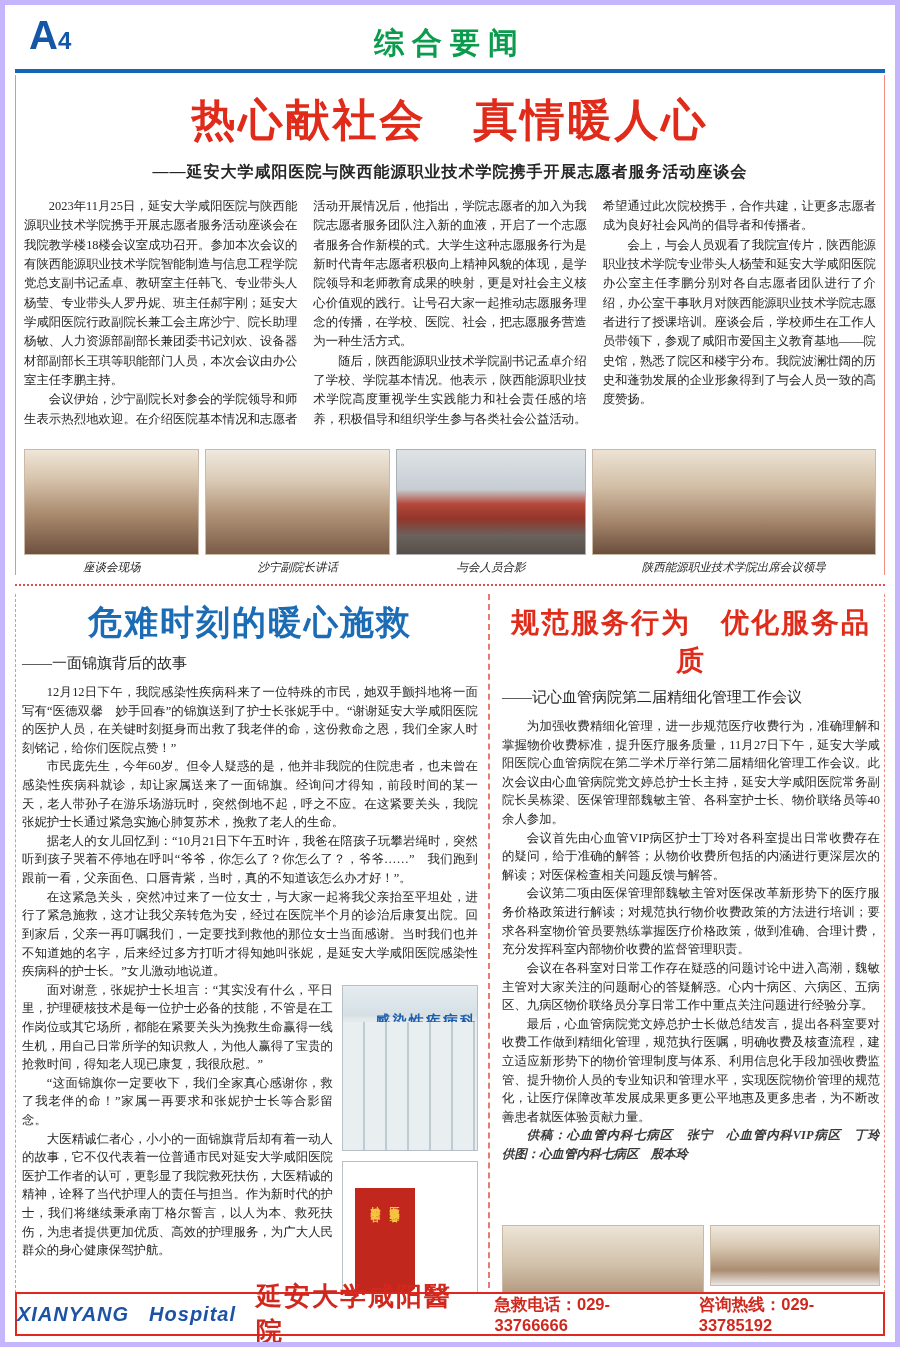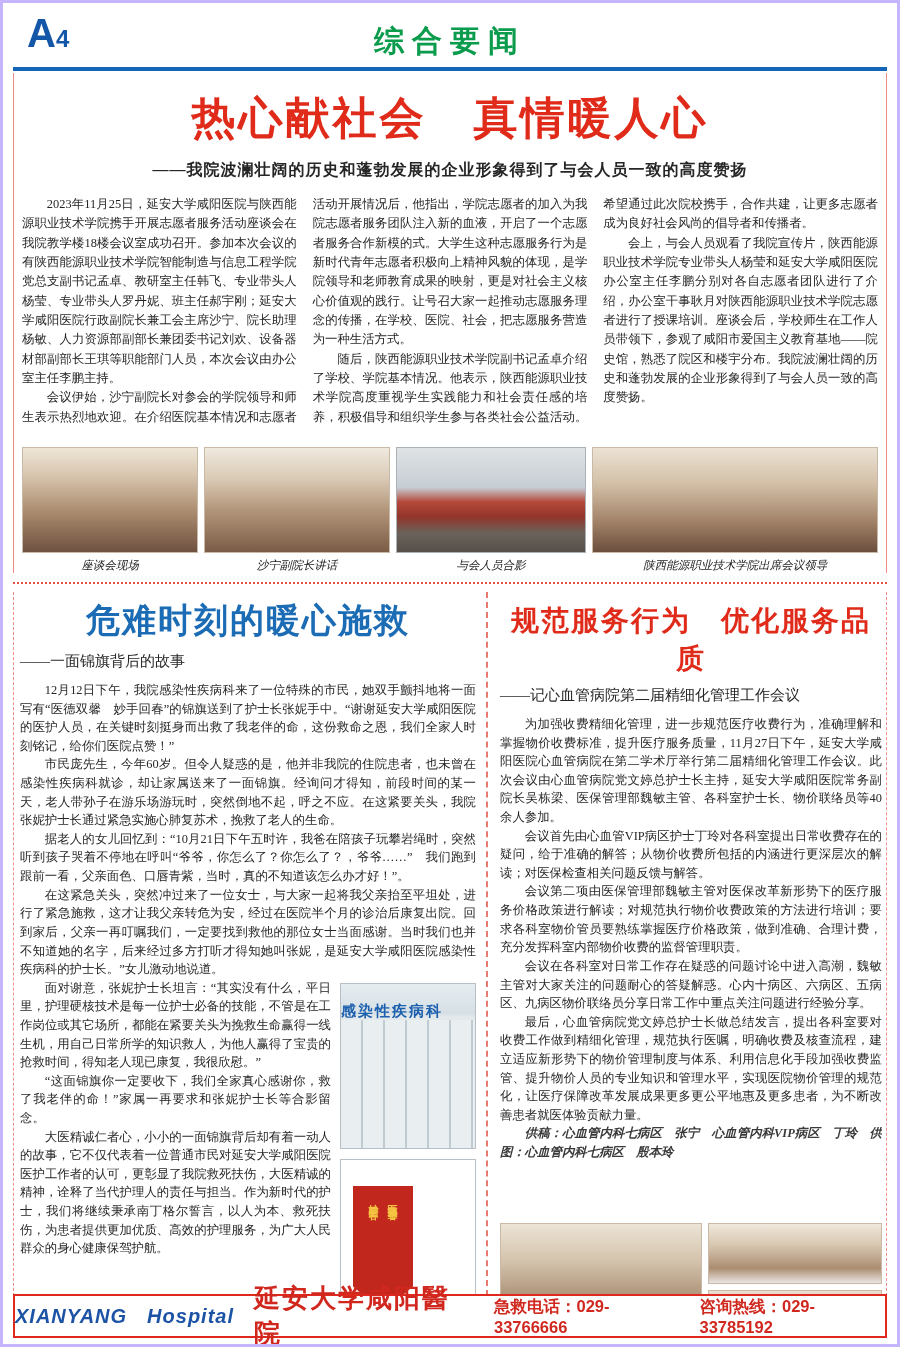--- a/index.html
+++ b/index.html
@@ -1,19 +1,19 @@
 <!DOCTYPE html>
 <html><head>
 <meta charset="utf-8">
 <style>
   * { margin:0; padding:0; box-sizing:border-box; }
   html,body { background:#fff; }
   .page {
     position:relative; width:900px; height:1347px; margin:0 auto;
-    background:#fff; border:3px solid #c4b5fd; overflow:hidden;
+    background:#fff; border:5px solid #c4b5fd; overflow:hidden;
     font-family:"Liberation Serif","DejaVu Serif",serif; color:#262626;
     padding:8px 10px 6px 10px;
   }
   
   .masthead { position:relative; height:52px; }
   .edition { position:absolute; left:14px; top:2px; color:#1456a8; font-family:"Liberation Sans","DejaVu Sans",sans-serif; font-weight:bold; }
   .edition .a { font-size:40px; line-height:40px; }
   .edition .four { font-size:24px; }
   .section-name {
     text-align:center; color:#0a9b4c; font-size:30px; font-weight:bold;
@@ -49,21 +49,21 @@
   .title-blue { color:#1b6cb4; font-size:34px; padding-top:6px; }
   .title-red { color:#e02b1a; font-size:28px; padding-top:10px; }
   .sub-article-sub { font-weight:normal; font-size:15px; margin-top:8px; }
   .article-body { margin-top:10px; text-align:justify; font-size:12.4px; line-height:1.5; overflow:hidden; }
   .article-body p { text-indent:2em; }
   .bottom-left .article-body { height:628px; }
   .bottom-right .article-body { height:500px; }
   
   .float-img { float:right; clear:right; width:136px; margin:4px 0 6px 9px; border:1px solid #b7c0c6; position:relative; overflow:hidden; }
   .photo-building { height:166px; background:linear-gradient(180deg,#e6edf1 0%,#d5dfe4 18%,#e4e9eb 20%,#cfd9de 100%); }
-  .photo-building .sign { text-align:left; font-weight:bold; color:#1b5fae; font-size:15px; letter-spacing:2px; padding-top:16px; font-family:"Liberation Sans","DejaVu Sans",sans-serif; }
+  .photo-building .sign { text-align:right; font-weight:bold; color:#1b5fae; font-size:15px; letter-spacing:2px; padding-top:24px; font-family:"Liberation Sans","DejaVu Sans",sans-serif; }
   .photo-building .windows { position:absolute; top:36px; left:0; right:0; bottom:0;
     background:repeating-linear-gradient(90deg,#e9eef1 0 20px,#bfcad1 20px 22px),repeating-linear-gradient(0deg,rgba(0,0,0,0) 0 26px,rgba(160,175,184,.55) 26px 28px); }
   .photo-banner { height:188px; background:linear-gradient(180deg,#eceae6 0%,#dcd8d2 40%,#b7b1a7 78%,#8e8density 100%,#8e887e 100%); }
   .pennant { position:absolute; left:12px; top:26px; width:60px; height:126px; background:#c1271d;
     clip-path:polygon(0 0,100% 0,100% 80%,50% 100%,0 80%); display:flex; justify-content:center; gap:4px; padding-top:10px; }
   .pennant span { writing-mode:vertical-rl; color:#f5c542; font-size:10px; font-weight:bold; letter-spacing:2px; }
   
   .right-photos { display:flex; gap:6px; margin-top:8px; height:128px; }
   .rp-large { width:202px; border:1px solid #cbb9a8; background:linear-gradient(180deg,#ece4d6 0%,#d3c2ab 30%,#a3866b 65%,#6d5241 100%); }
   .rp-col { flex:1; display:flex; flex-direction:column; gap:6px; }
@@ -86,21 +86,21 @@
 <div class="page">
 
   <div class="masthead">
     <div class="edition"><span class="a">A</span><span class="four">4</span></div>
     <div class="section-name">综合要闻</div>
   </div>
   <div class="head-rule"></div>
 
   <div class="main-article">
     <div class="main-title">热心献社会　真情暖人心</div>
-    <div class="main-subtitle">——我院波澜壮阔的历史和蓬勃发展的企业形象得到了与会人员一致的高度赞扬</div>
+    <div class="main-subtitle">——延安大学咸阳医院与陕西能源职业技术学院携手开展志愿者服务活动座谈会</div>
     <div class="cols">
       <p>2023年11月25日，延安大学咸阳医院与陕西能源职业技术学院携手开展志愿者服务活动座谈会在我院教学楼18楼会议室成功召开。参加本次会议的有陕西能源职业技术学院智能制造与信息工程学院党总支副书记孟卓、教研室主任韩飞、专业带头人杨莹、专业带头人罗丹妮、班主任郝宇刚；延安大学咸阳医院行政副院长兼工会主席沙宁、院长助理杨敏、人力资源部副部长兼团委书记刘欢、设备器材部副部长王琪等职能部门人员，本次会议由办公室主任李鹏主持。</p>
       <p>会议伊始，沙宁副院长对参会的学院领导和师生表示热烈地欢迎。在介绍医院基本情况和志愿者活动开展情况后，他指出，学院志愿者的加入为我院志愿者服务团队注入新的血液，开启了一个志愿者服务合作新模的式。大学生这种志愿服务行为是新时代青年志愿者积极向上精神风貌的体现，是学院领导和老师教育成果的映射，更是对社会主义核心价值观的践行。让号召大家一起推动志愿服务理念的传播，在学校、医院、社会，把志愿服务营造为一种生活方式。</p>
       <p>随后，陕西能源职业技术学院副书记孟卓介绍了学校、学院基本情况。他表示，陕西能源职业技术学院高度重视学生实践能力和社会责任感的培养，积极倡导和组织学生参与各类社会公益活动。希望通过此次院校携手，合作共建，让更多志愿者成为良好社会风尚的倡导者和传播者。</p>
       <p>会上，与会人员观看了我院宣传片，陕西能源职业技术学院专业带头人杨莹和延安大学咸阳医院办公室主任李鹏分别对各自志愿者团队进行了介绍，办公室干事耿月对陕西能源职业技术学院志愿者进行了授课培训。座谈会后，学校师生在工作人员带领下，参观了咸阳市爱国主义教育基地——院史馆，熟悉了院区和楼宇分布。我院波澜壮阔的历史和蓬勃发展的企业形象得到了与会人员一致的高度赞扬。</p>
 
     </div>
 
     <div class="photo-strip">
       <div class="strip-item" style="flex:185">

